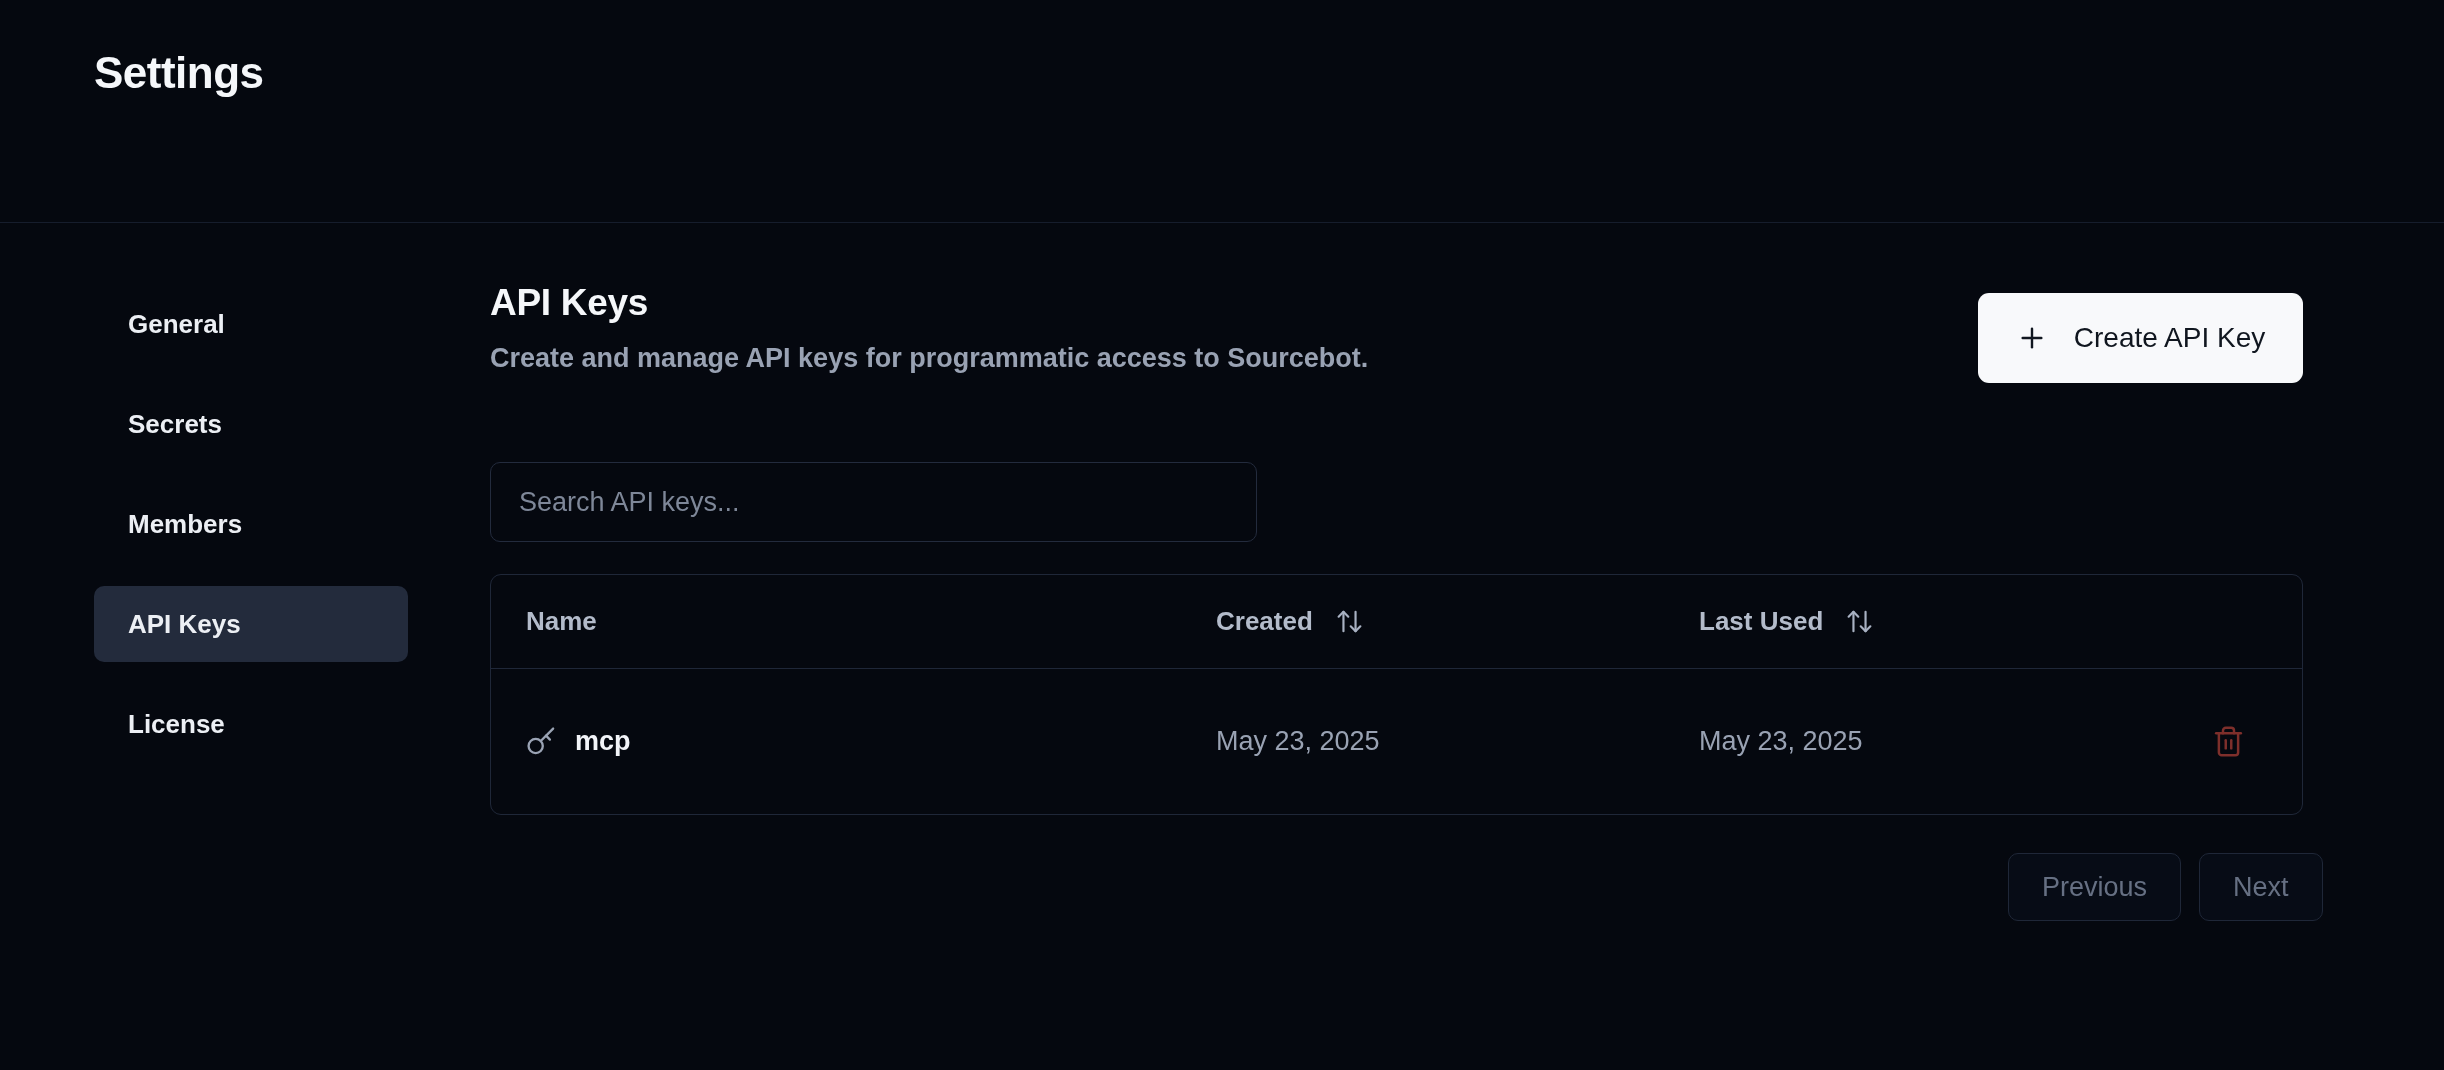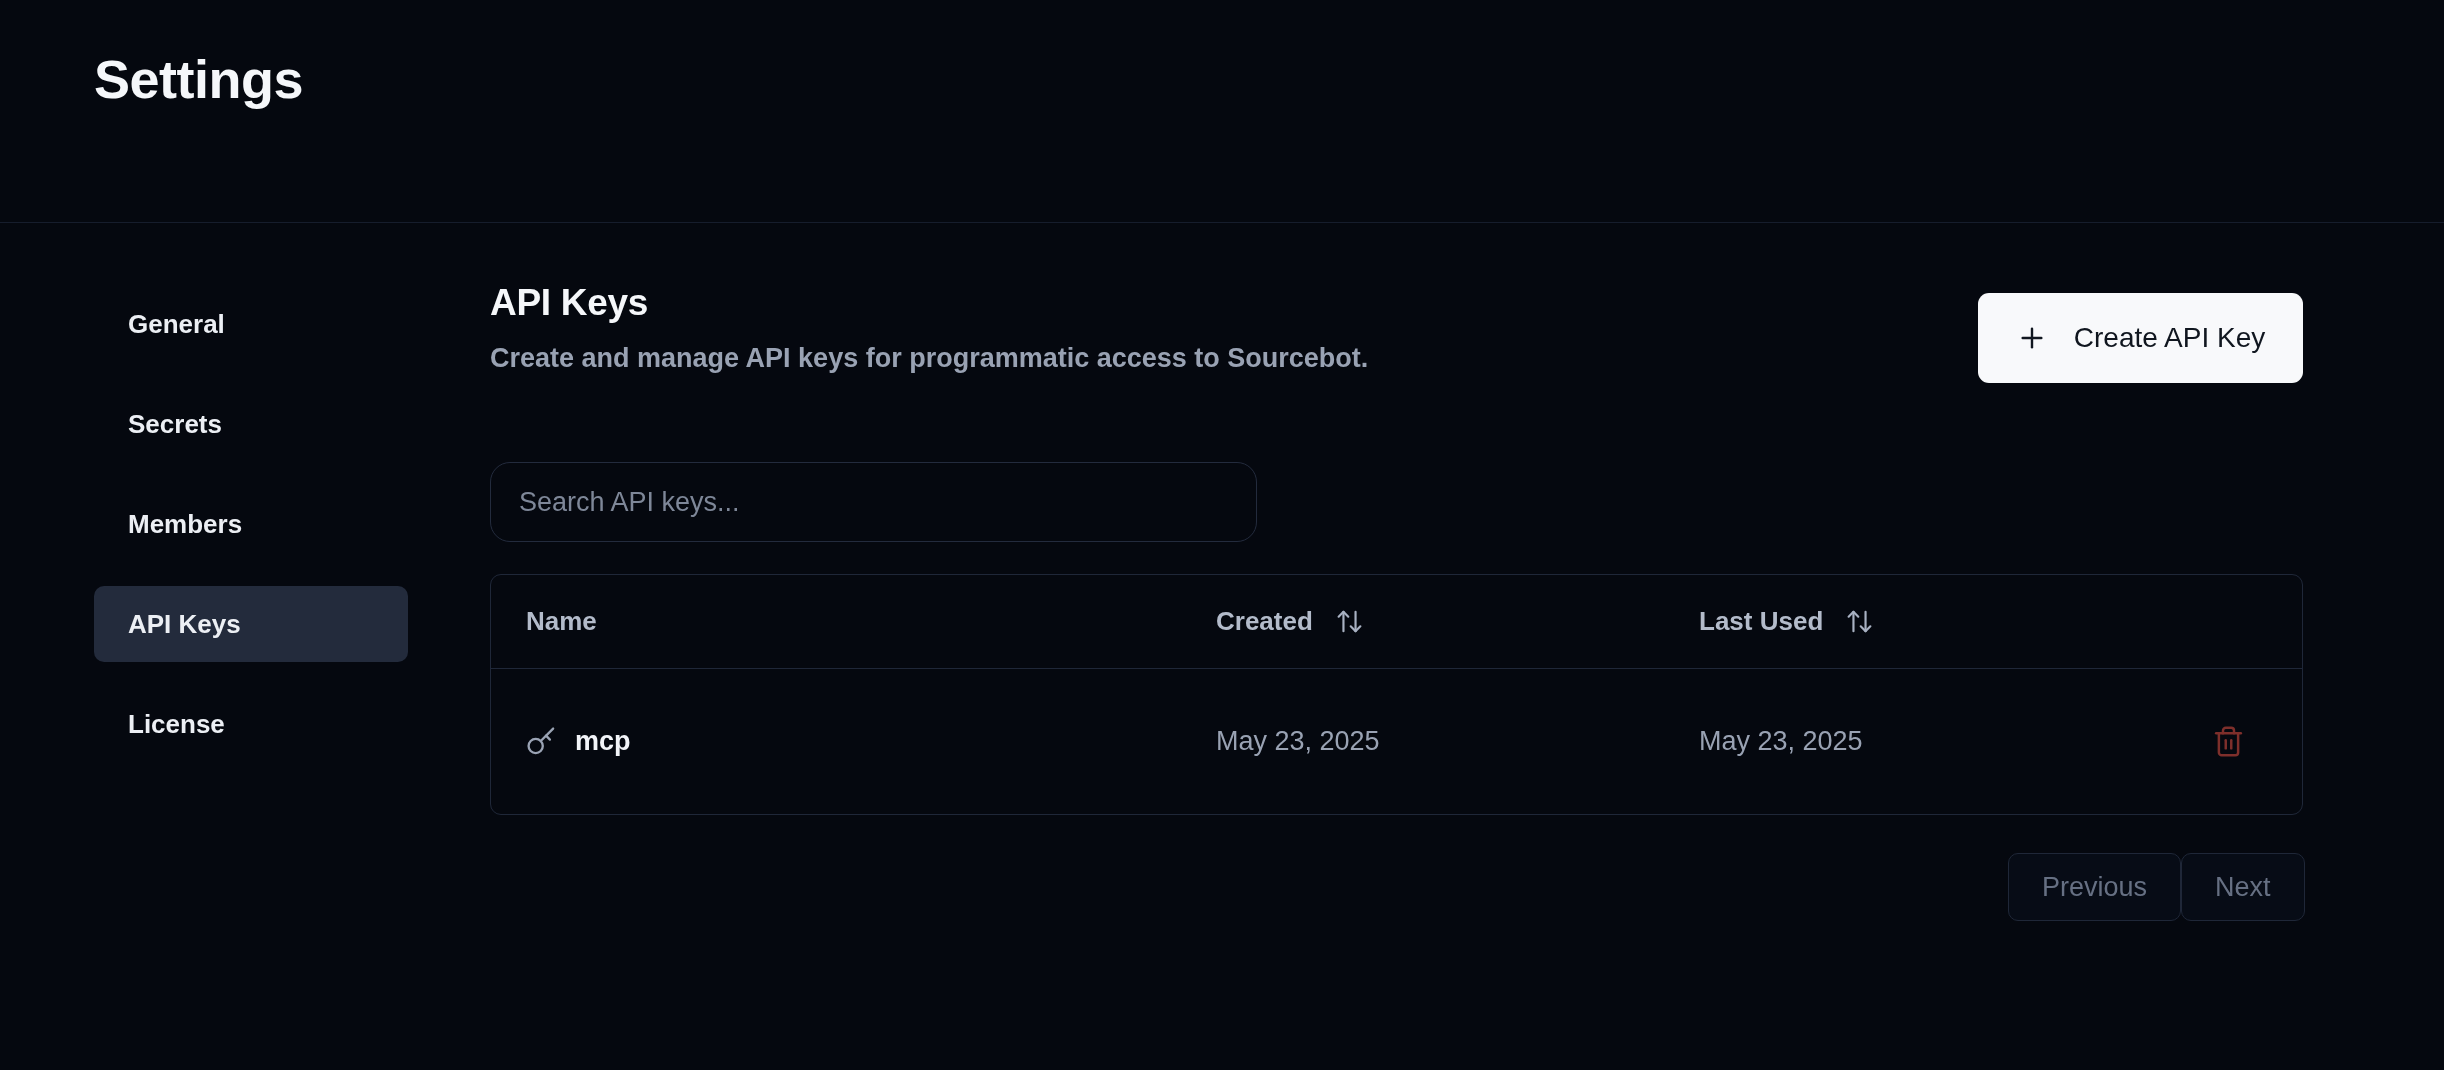--- a/index.html
+++ b/index.html
@@ -20,21 +20,21 @@
   .page-header {
     position: absolute;
     left: 0; top: 0;
     width: 100%;
     height: 223px;
     border-bottom: 1px solid #161D2C;
   }
   .page-title {
     position: absolute;
     left: 94px; top: 48px;
-    font-size: 54px;
+    font-size: 44px;
     font-weight: 600;
     letter-spacing: -0.5px;
     color: #F5F7FA;
   }
 
   
   .sidebar {
     position: absolute;
     left: 94px; top: 286px;
     width: 314px;
@@ -89,21 +89,21 @@
     cursor: pointer;
   }
   .create-btn svg { display: block; }
 
   .search-input {
     position: absolute;
     left: 490px; top: 462px;
     width: 767px; height: 80px;
     background: transparent;
     border: 1px solid #232B3D;
-    border-radius: 20px;
+    border-radius: 10px;
     padding: 0 28px;
     font-family: inherit;
     font-size: 27px;
     color: #E6E9EF;
     outline: none;
   }
   .search-input::placeholder { color: #7E8798; }
 
   
   .table {
@@ -159,20 +159,21 @@
     cursor: pointer;
     display: inline-flex;
     padding: 8px;
   }
 
   
   .pagination {
     position: absolute;
     left: 2008px; top: 853px;
     display: flex;
+    gap: 18px;
   }
   .page-btn {
     height: 68px;
     border: 1px solid #1F2738;
     border-radius: 10px;
     background: #070C16;
     font-family: inherit;
     font-size: 27px;
     font-weight: 500;
     color: #667083;

